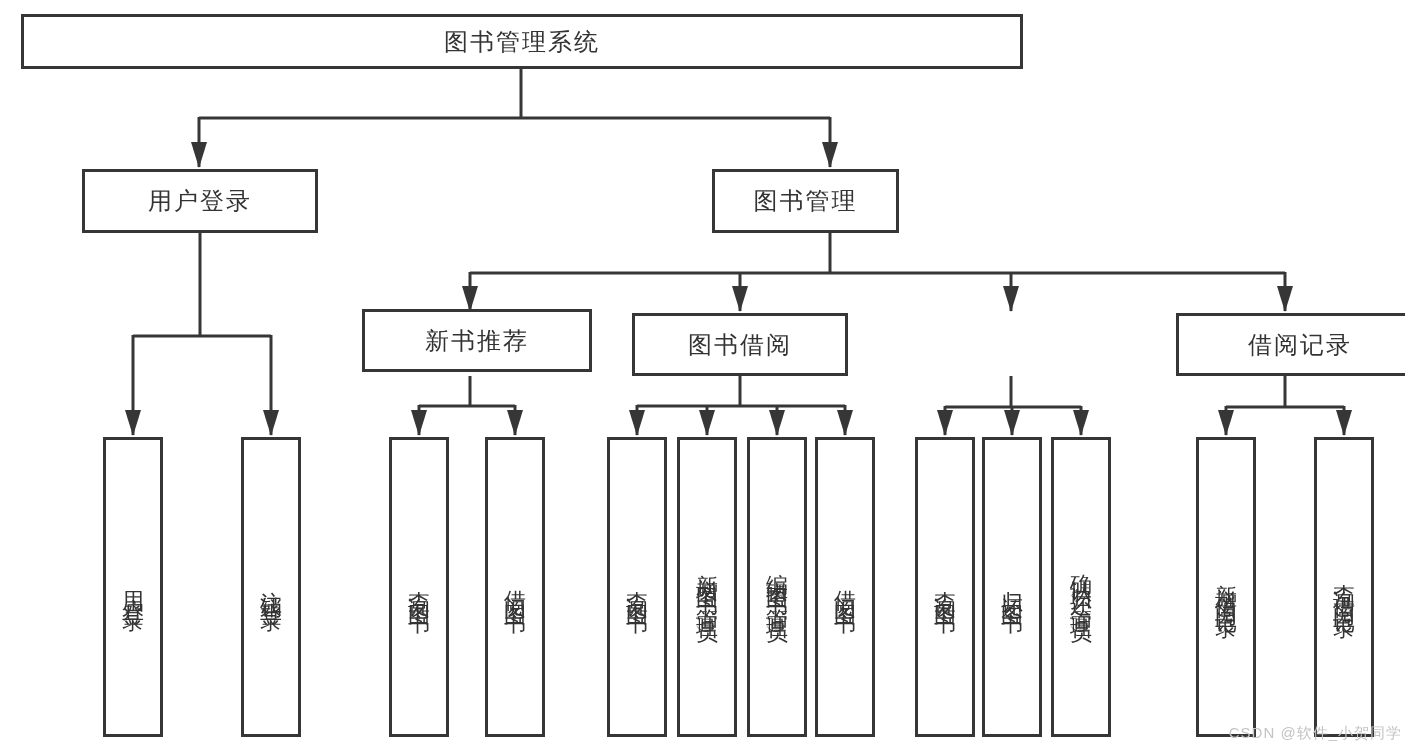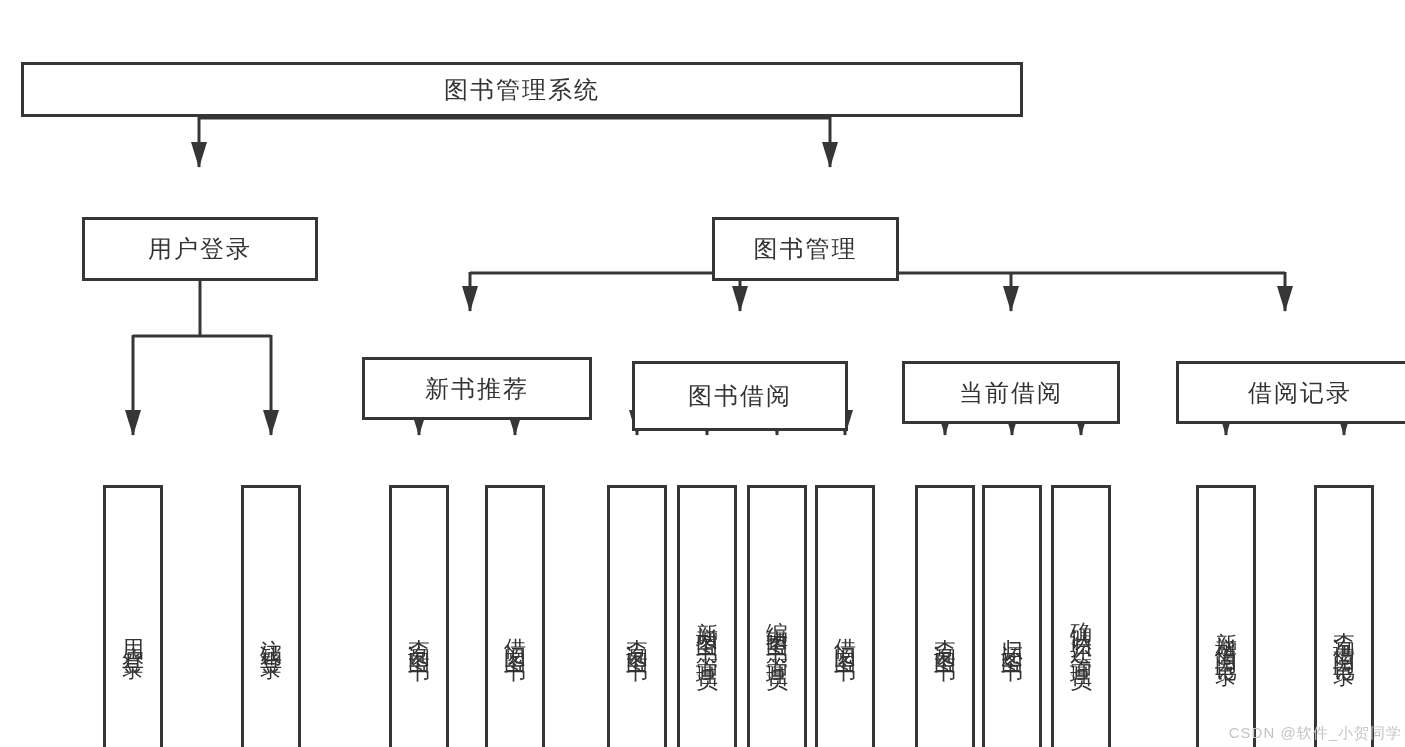--- a/index.html
+++ b/index.html
@@ -36,21 +36,20 @@
   }
   svg.connectors .arrowhead { fill: var(--line); }
   .box {
     position: absolute;
     background: var(--box-fill);
     border: 3px solid var(--line);
     display: flex;
     align-items: center;
     justify-content: center;
     z-index: 2;
-    margin-top: 48px;
   }
   .box.h span {
     font-size: 24px;
     letter-spacing: 2px;
     color: var(--text);
     white-space: nowrap;
   }
   .box.v span {
     writing-mode: vertical-rl;
     text-orientation: mixed;
@@ -130,25 +129,22 @@
   <div class="box h" style="left:82px;top:169px;width:236px;height:64px">
     <span>用户登录</span>
   </div>
   <div class="box h" style="left:712px;top:169px;width:187px;height:64px">
     <span>图书管理</span>
   </div>
 
   <div class="box h" style="left:362px;top:309px;width:230px;height:63px">
     <span>新书推荐</span>
   </div>
-  <div class="box h" style="left:632px;top:313px;width:216px;height:70px">
+  <div class="box h" style="left:632px;top:313px;width:216px;height:63px">
     <span>图书借阅</span>
-  </div>
-  <div class="box h" style="left:902px;top:313px;width:218px;height:63px">
-    <span>当前借阅</span>
   </div>
   <div class="box h" style="left:1176px;top:313px;width:248px;height:63px">
     <span>借阅记录</span>
   </div>
 
   <div class="box v" style="left:103px;top:437px;width:60px;height:300px">
     <span>用户登录</span>
   </div>
   <div class="box v" style="left:241px;top:437px;width:60px;height:300px">
     <span>注销登录</span>

